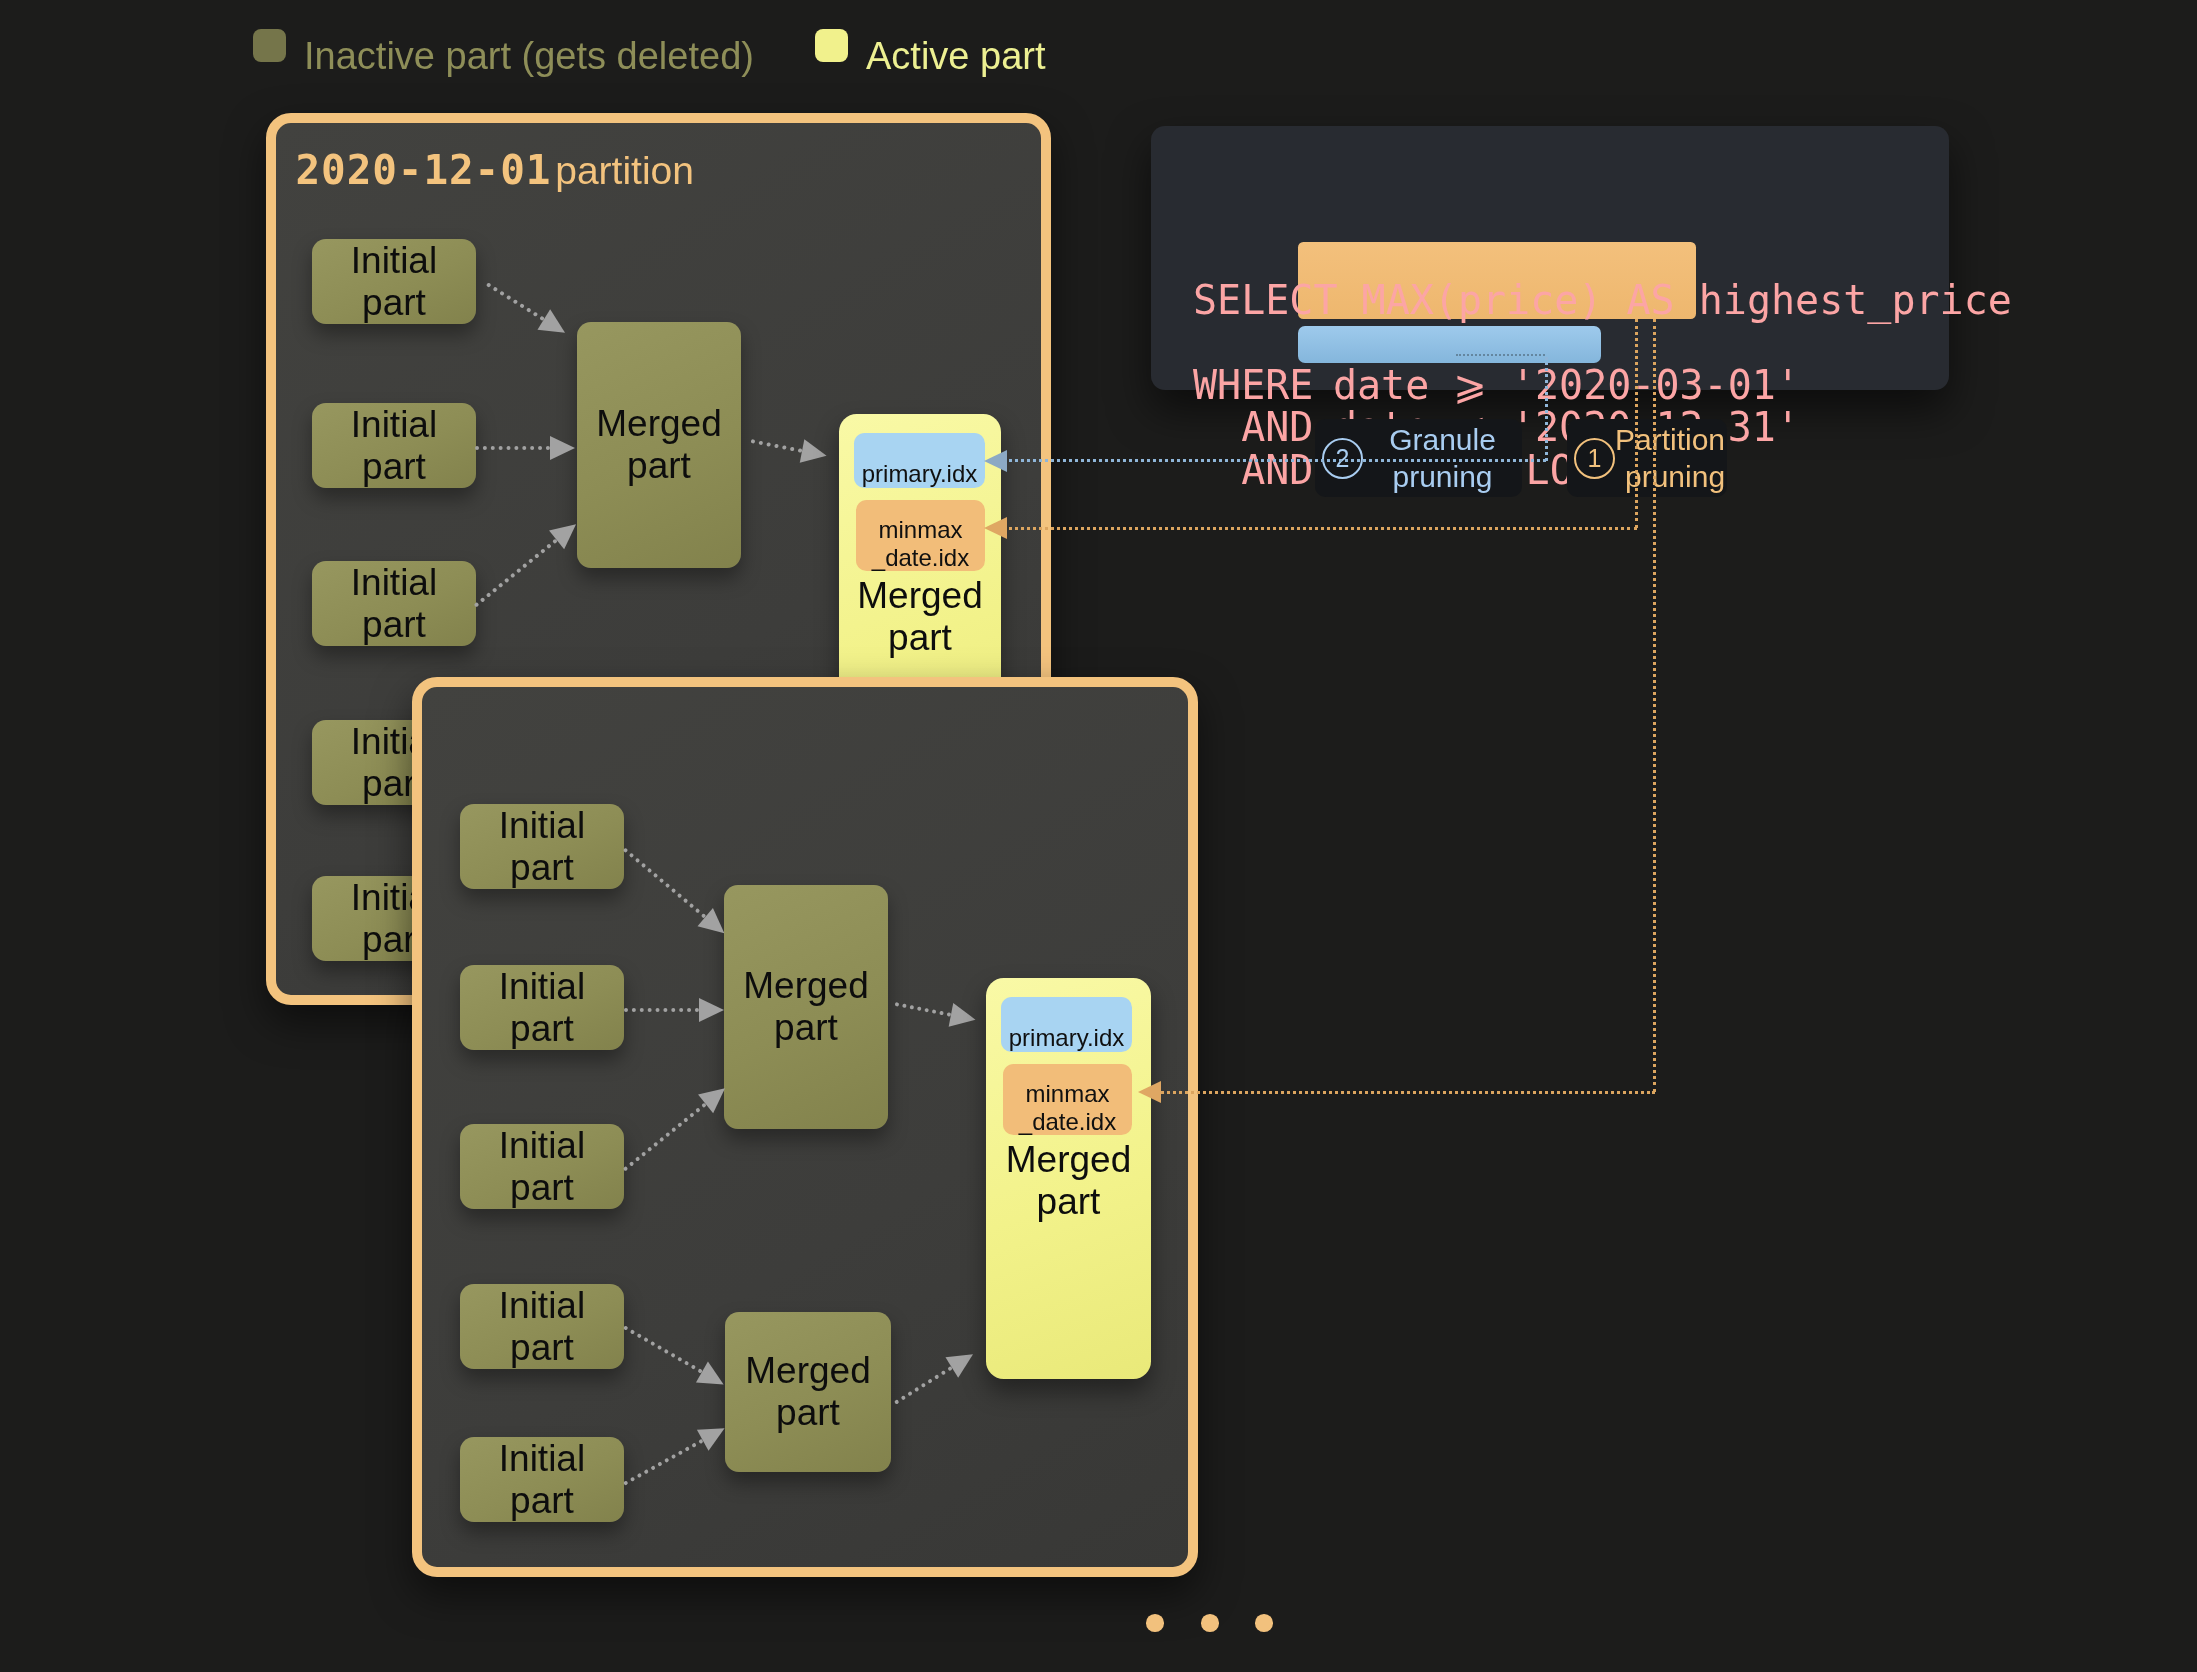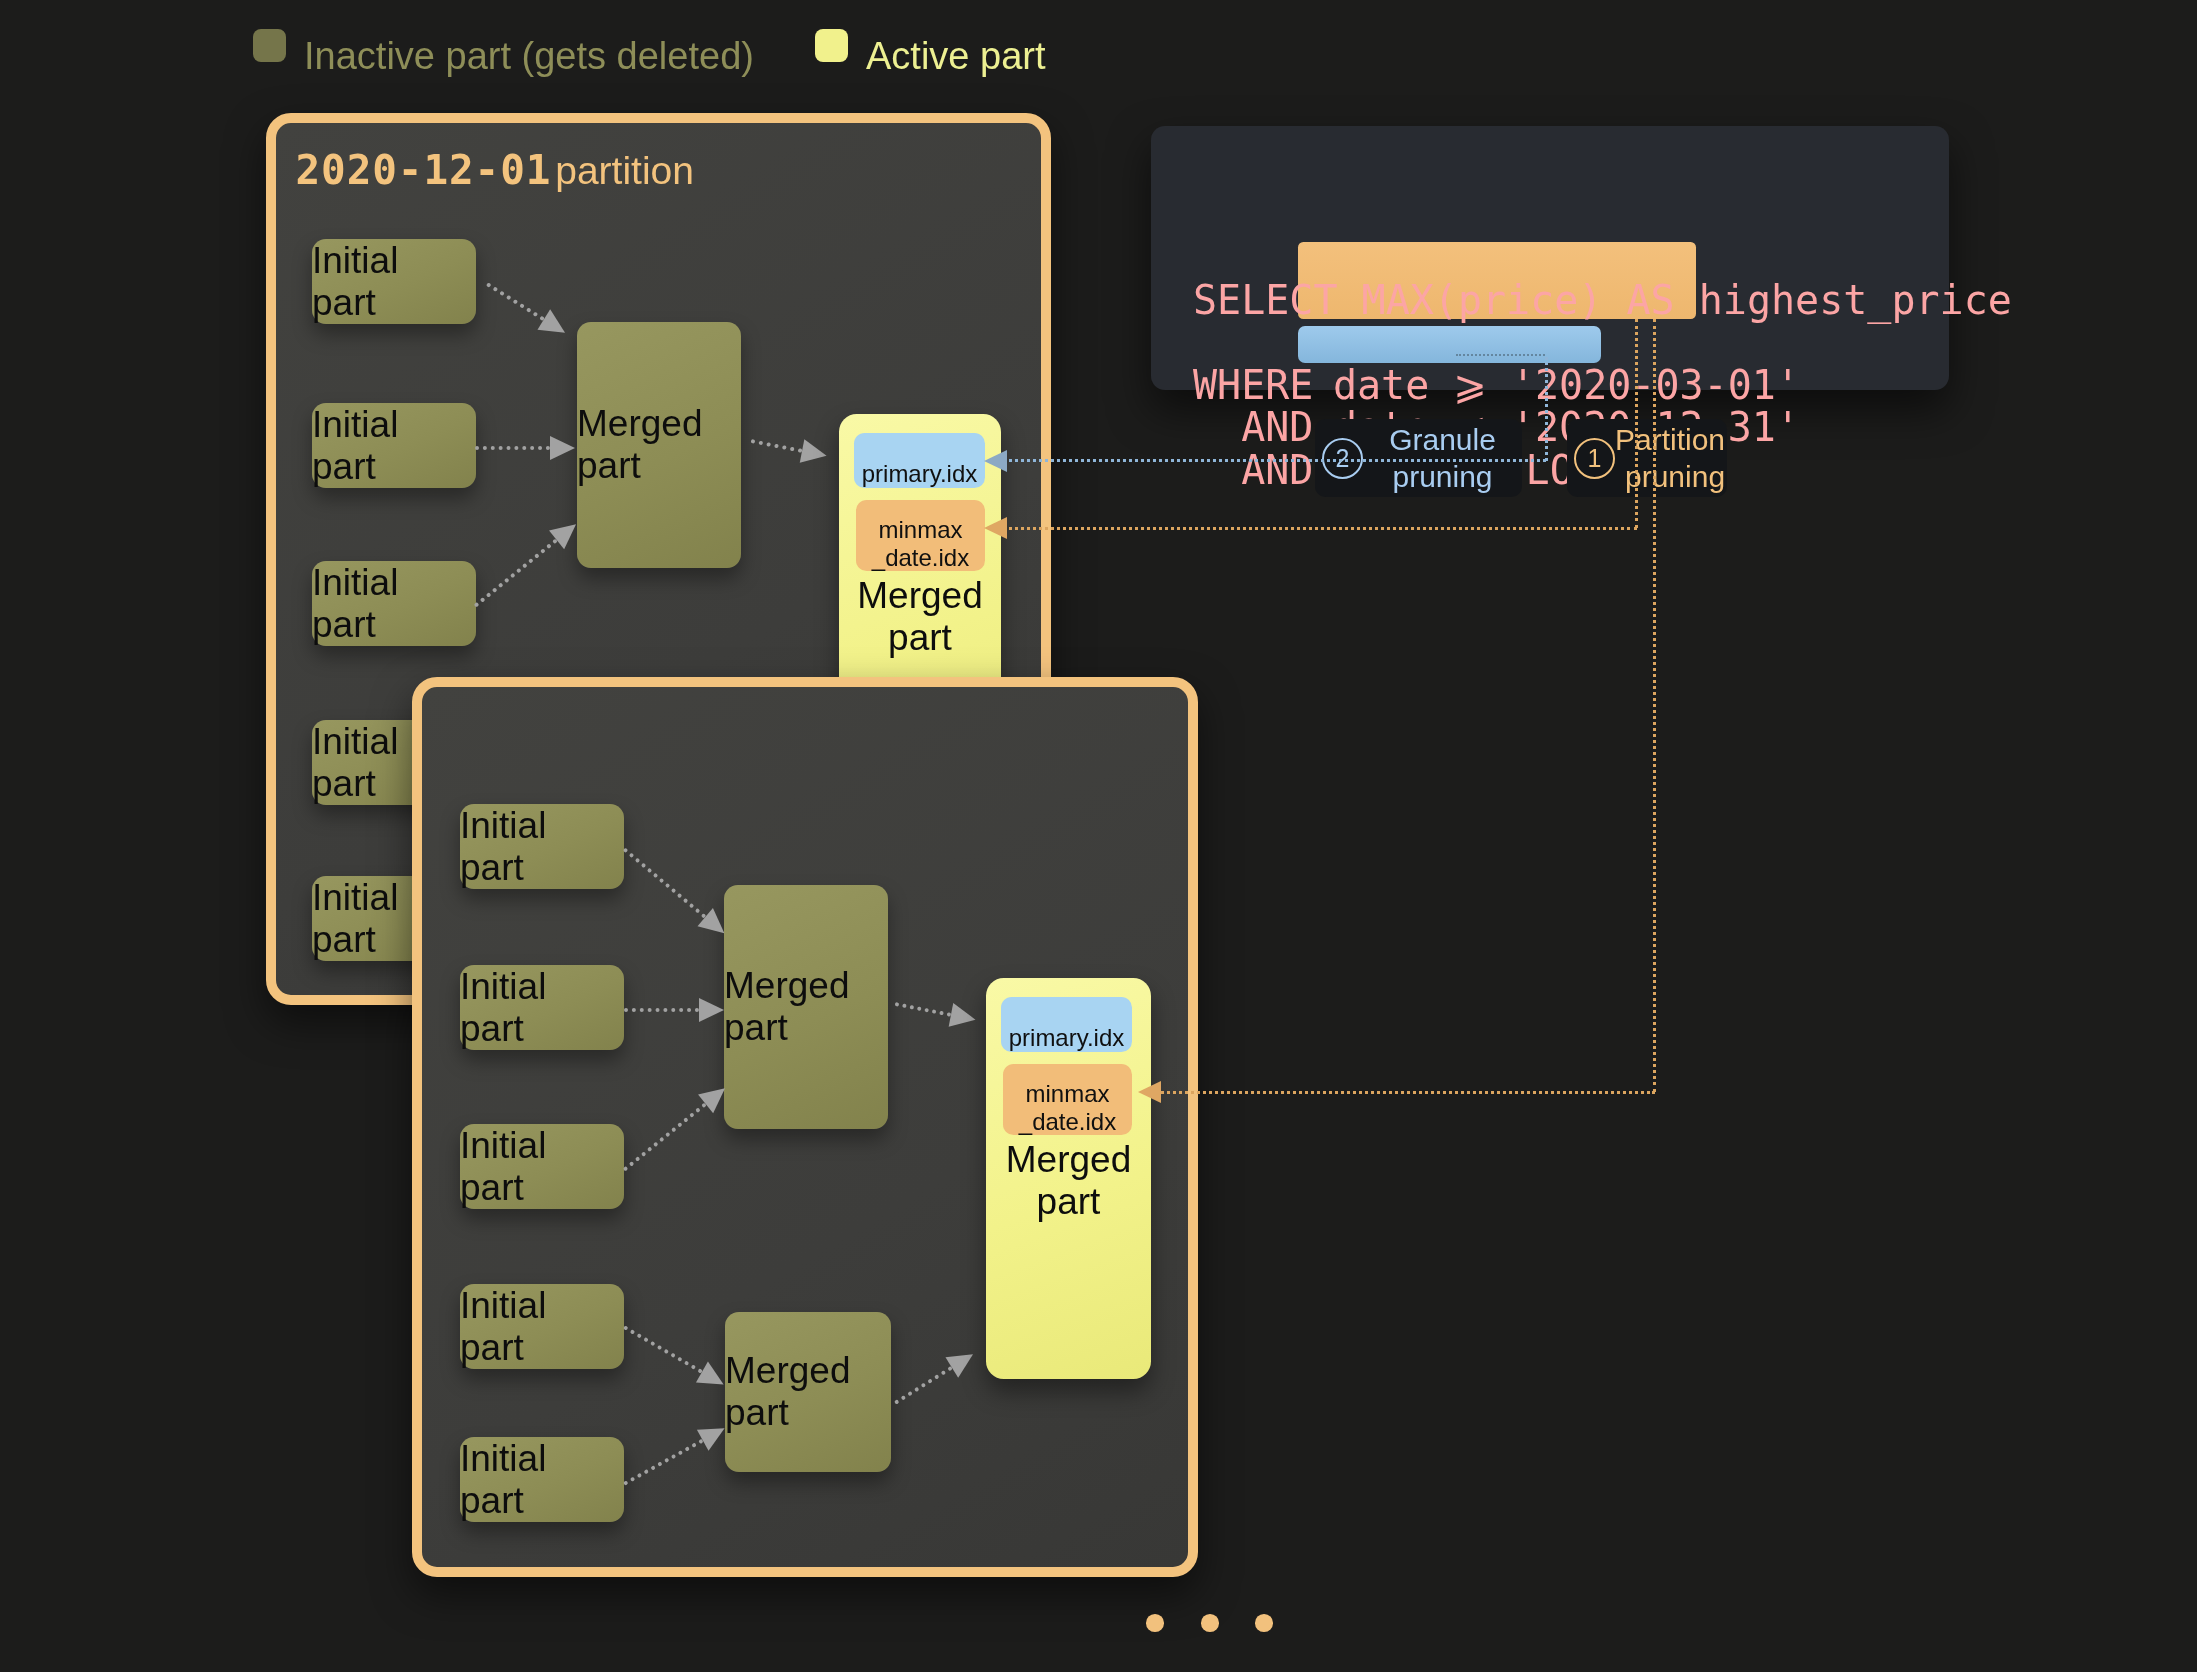--- a/index.html
+++ b/index.html
@@ -16,21 +16,21 @@
     box-shadow:0 17.7px 39px rgba(0,0,0,.5);
   }
   #partition1{left:266px;top:113px;width:785px;height:892px;z-index:1;}
   #partition2{left:412px;top:677px;width:786px;height:900px;z-index:2;}
   .part-title{position:absolute;left:19.5px;top:23px;color:#f3c37e;white-space:nowrap;}
   .part-title .date{font-family:"DejaVu Sans Mono",monospace;font-weight:bold;font-size:41px;letter-spacing:0.9px;}
   .part-title .word{font-size:39px;font-weight:500;}
   .olive-box{
     position:absolute;box-sizing:border-box;border-radius:14px;
     background:linear-gradient(155deg,#97975f 0%,#8d8d55 55%,#82824c 100%);
-    color:#0d0d0d;display:flex;flex-direction:column;align-items:flex-start;justify-content:center;
+    color:#0d0d0d;display:flex;flex-direction:column;align-items:center;justify-content:center;
     font-size:37px;line-height:42px;text-align:center;
     box-shadow:0 10.6px 19.5px rgba(0,0,0,.35);
   }
   .initial{width:164px;height:85px;}
   
   .yellow-box{
     position:absolute;box-sizing:border-box;border-radius:17.7px;
     background:linear-gradient(160deg,#f9f9a6 0%,#f2f28a 55%,#e9e979 100%);
     box-shadow:0 12.4px 23px rgba(0,0,0,.4);
   }

